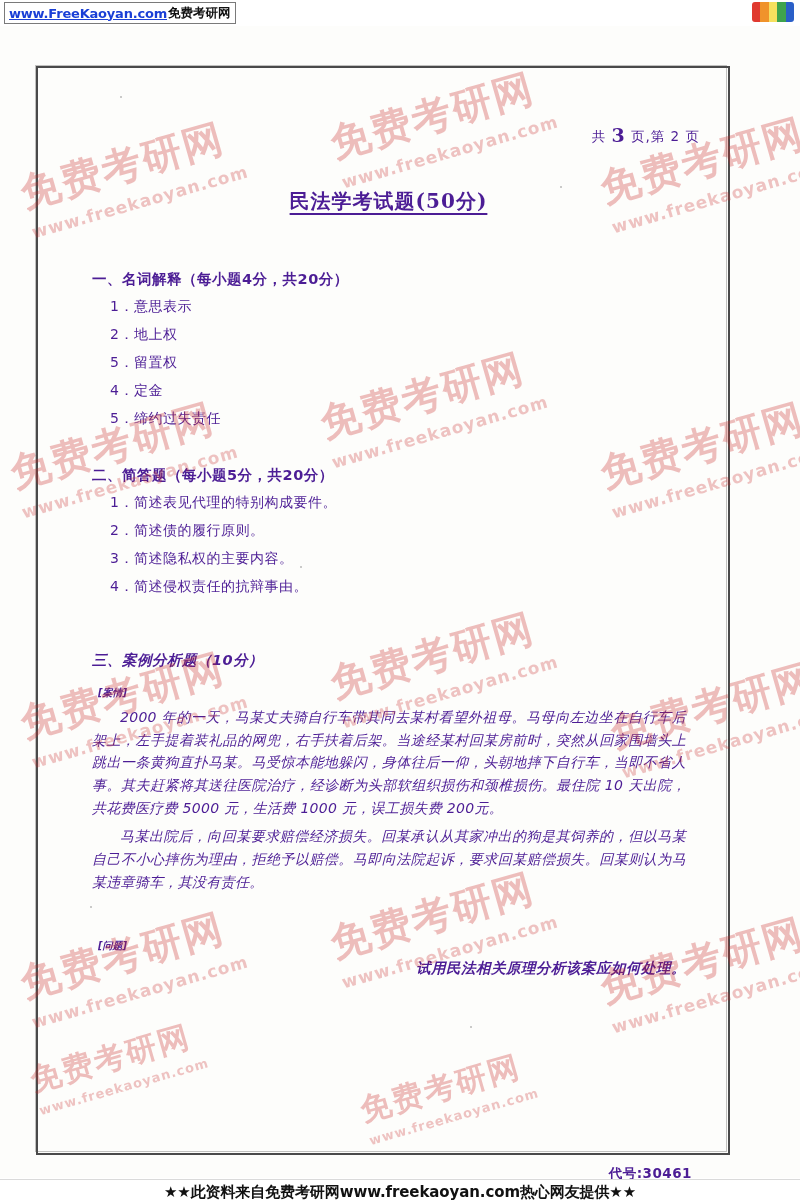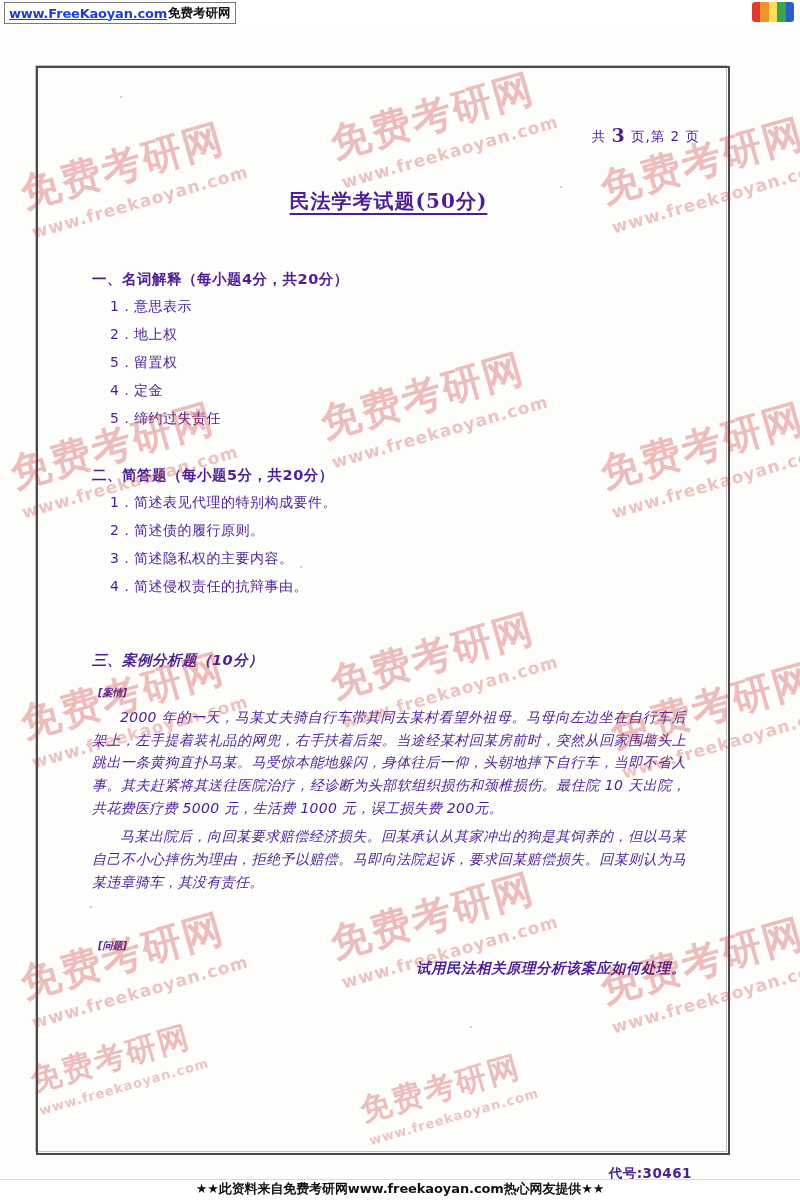--- a/index.html
+++ b/index.html
@@ -180,23 +180,23 @@
 
   
   .bottom-strip {
     position: absolute;
     left: 0; bottom: 0;
     width: 800px;
     height: 22px;
     background: #fff;
     border-top: 1px solid #dadada;
     display: flex;
-    align-items: flex-start;
+    align-items: flex-end;
     justify-content: center;
-    font-size: 13px;
+    font-size: 15px;
     font-weight: bold;
     color: #111;
     letter-spacing: -0.1px;
     white-space: nowrap;
   }
 
   
   .wm-layer {
     position: absolute;
     inset: 0;

